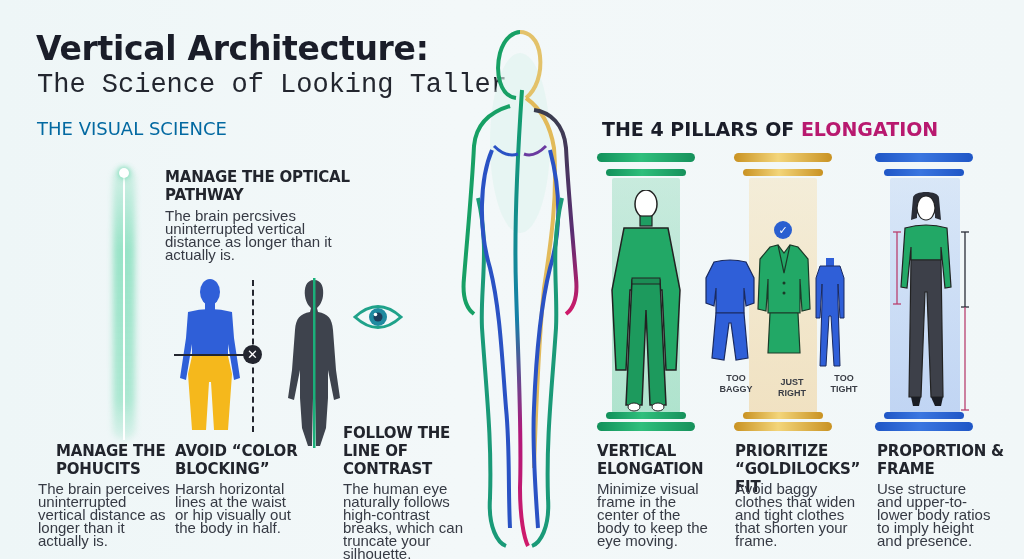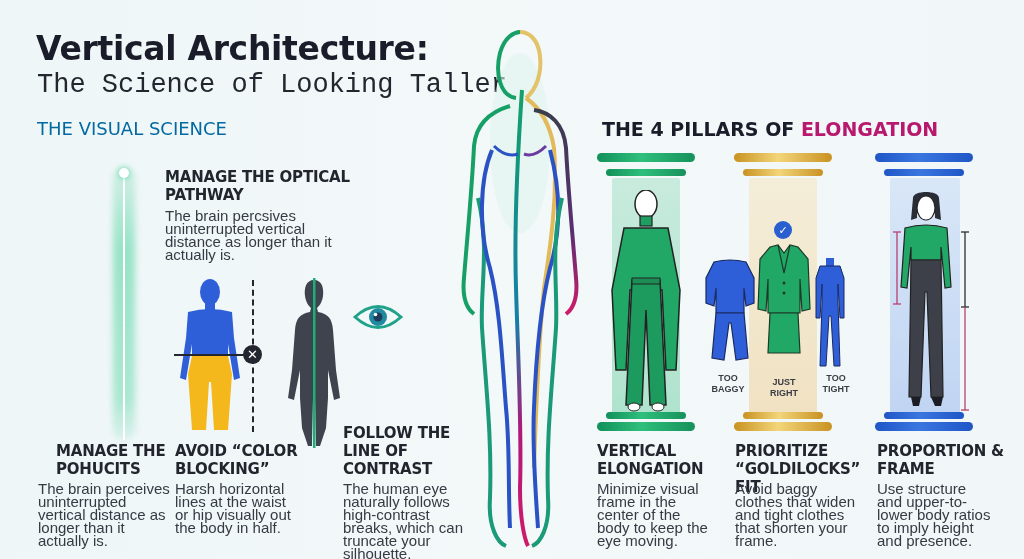--- a/index.html
+++ b/index.html
@@ -76,21 +76,21 @@
   .pill-green { background: linear-gradient(90deg, #12905a, #2fbf7c 45%, #16915b); }
   .pill-gold { background: linear-gradient(90deg, #c99222, #f3d57a 45%, #c99222); }
   .pill-blue { background: linear-gradient(90deg, #1f56c6, #3a76e0 45%, #1f56c6); }
 
   .pillar-body { border-radius: 2px; }
   .body-green { background: linear-gradient(180deg, rgba(120,210,170,0.35), rgba(120,210,170,0.55)); }
   .body-gold { background: linear-gradient(180deg, rgba(245,230,195,0.6), rgba(240,220,180,0.8)); }
   .body-blue { background: linear-gradient(180deg, rgba(170,200,245,0.35), rgba(160,190,240,0.6)); }
 
   .fit-label {
-    font-size: 9px; font-weight: 700; color: #3a3d45; text-align: center; line-height: 11px;
+    font-size: 9px; font-weight: 700; color: #3a3d45; text-align: center; line-height: 11px; margin-left: 8px;
   }
   svg { display: block; }
 </style>
 </head>
 <body>
 
 <div class="abs title">Vertical Architecture:</div>
 <div class="abs subtitle">The Science of Looking Taller</div>
 
 <div class="abs section-left">THE VISUAL SCIENCE</div>

